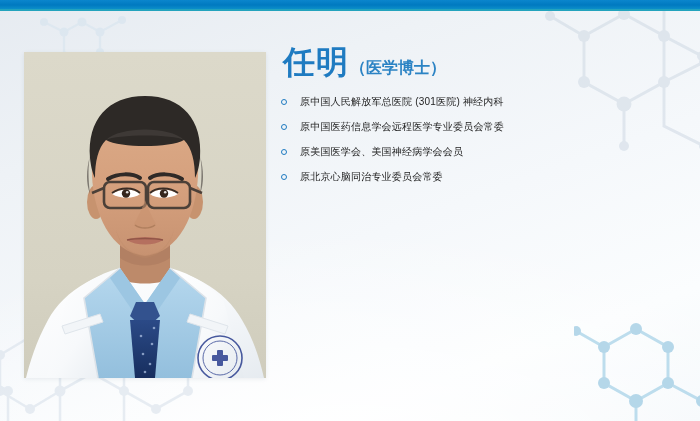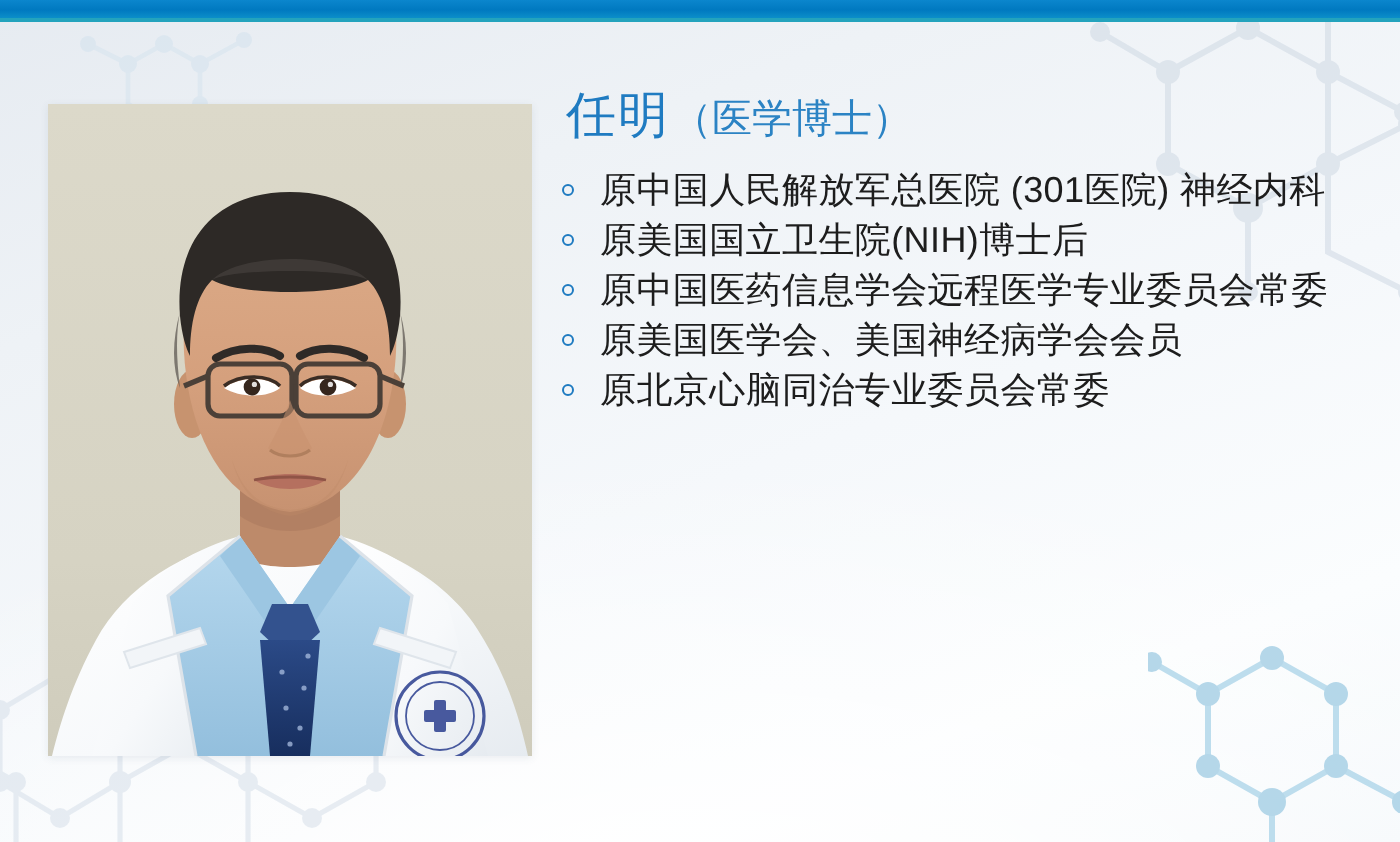--- a/index.html
+++ b/index.html
@@ -73,43 +73,43 @@
     width: 400px;
     z-index: 20;
   }
   .name-line {
     white-space: nowrap;
     line-height: 1;
     margin: 0 0 6px 2px;
     color: #1f7bc1;
   }
   .name-main {
-    font-size: 25px;
-    font-weight: normal;
+    font-size: 32px;
+    font-weight: bold;
     letter-spacing: 1px;
     color: #1f7bc1;
   }
   .name-paren {
-    font-size: 20px;
-    font-weight: normal;
+    font-size: 16px;
+    font-weight: bold;
     letter-spacing: 0px;
     color: #2b83c4;
     margin-left: 1px;
   }
 
   .cred-list {
     list-style: none;
     margin: 14px 0 0 0;
     padding: 0;
   }
   .cred-item {
     position: relative;
     padding-left: 19px;
     margin-bottom: 5px;
-    font-size: 18px;
+    font-size: 10px;
     line-height: 20px;
     color: #1d1d1d;
     white-space: nowrap;
     letter-spacing: .2px;
   }
   .cred-item:last-child { margin-bottom: 12px; }
   .bullet-ring {
     position: absolute;
     left: 0;
     top: 7px;
@@ -346,24 +346,20 @@
       <span class="name-main">任明</span><span class="name-paren">（医学博士）</span>
     </div>
 
     <ul class="cred-list">
       <li class="cred-item">
         <span class="bullet-ring"></span>
         <span>原中国人民解放军总医院 (301医院) 神经内科</span>
       </li>
       <li class="cred-item">
         <span class="bullet-ring"></span>
-        <span>原美国国立卫生院(NIH)博士后</span>
-      </li>
-      <li class="cred-item">
-        <span class="bullet-ring"></span>
         <span>原中国医药信息学会远程医学专业委员会常委</span>
       </li>
       <li class="cred-item">
         <span class="bullet-ring"></span>
         <span>原美国医学会、美国神经病学会会员</span>
       </li>
       <li class="cred-item">
         <span class="bullet-ring"></span>
         <span>原北京心脑同治专业委员会常委</span>
       </li>

